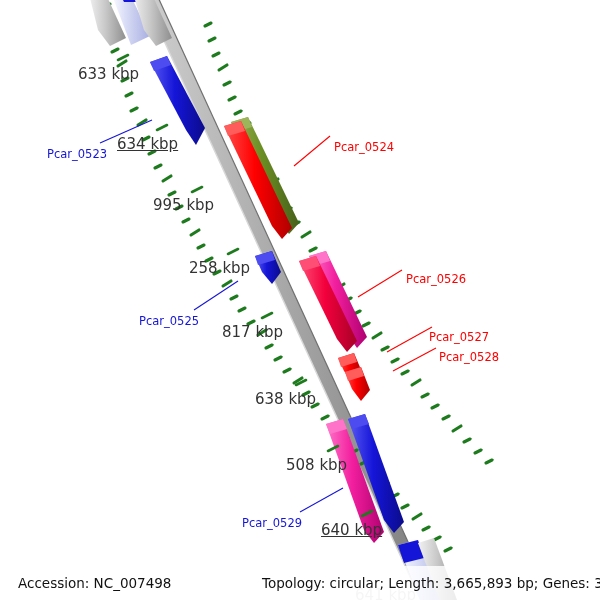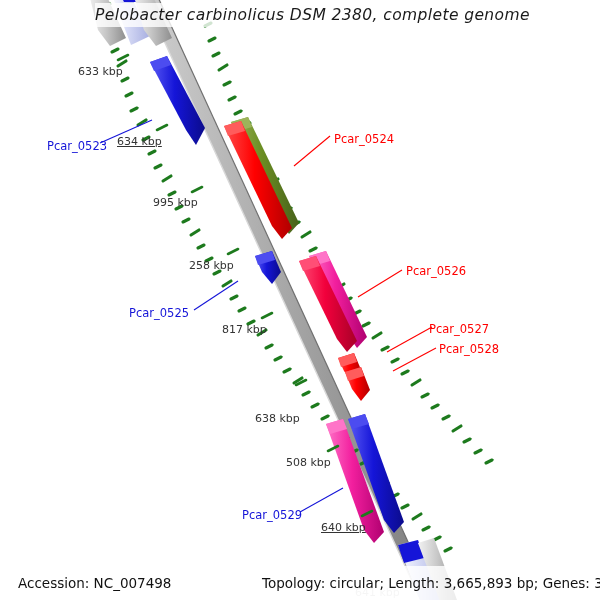--- a/index.html
+++ b/index.html
@@ -30,27 +30,28 @@
     position:absolute; left:18px; top:9px;
     font-size:13.5px; color:#111; white-space:nowrap;
   }
   #genome-stats{
     position:absolute; left:262px; top:9px;
     font-size:13.5px; color:#111; white-space:nowrap;
   }
 
   
   .coord-label{
-    position:absolute; font-size:11px; color:#333;
+    position:absolute; font-size:15px; color:#333;
     white-space:nowrap; pointer-events:none;
   }
   .coord-faded{ color:#c9c9c9;text-align:center; }
   .gene-label{
     position:absolute; font-size:11.5px; white-space:nowrap;
     pointer-events:none;
+    margin-top:8px;
   }
   .gene-label.fwd{ color:#ff0000; }
   .gene-label.rev{ color:#1515d8; }
 </style>
 </head>
 <body>
 
 <div id="viewer">
 
   <svg class="layer" viewBox="0 0 600 600" xmlns="http://www.w3.org/2000/svg">
@@ -274,38 +275,35 @@
       <line x1="362" y1="516" x2="372" y2="511"></line>
     </g>
   </svg>
 
   <div>
     <div class="coord-label" style="left:78px;  top:65px;">633 kbp</div>
     <div class="coord-label" style="left:117px; top:135px;text-decoration:underline;">634 kbp</div>
     <div class="coord-label" style="left:153px; top:196px;">995 kbp</div>
     <div class="coord-label" style="left:189px; top:259px;">258 kbp</div>
     <div class="coord-label" style="left:222px; top:323px;">817 kbp</div>
-    <div class="coord-label" style="left:255px; top:390px;margin-top:22px;">638 kbp</div>
+    <div class="coord-label" style="left:255px; top:390px;">638 kbp</div>
     <div class="coord-label" style="left:286px; top:456px;">508 kbp</div>
     <div class="coord-label" style="left:321px; top:521px;text-decoration:underline;">640 kbp</div>
     <div class="coord-label coord-faded" style="left:355px; top:586px;">641 kbp</div>
   </div>
 
   <div>
     <div class="gene-label rev" style="left:47px;  top:139px;">Pcar_0523</div>
     <div class="gene-label fwd" style="left:334px; top:132px;">Pcar_0524</div>
-    <div class="gene-label rev" style="left:129px; top:306px;">Pcar_0525</div>
+    <div class="gene-label rev" style="left:139px; top:306px;">Pcar_0525</div>
     <div class="gene-label fwd" style="left:406px; top:264px;">Pcar_0526</div>
     <div class="gene-label fwd" style="left:429px; top:322px;">Pcar_0527</div>
     <div class="gene-label fwd" style="left:439px; top:342px;">Pcar_0528</div>
     <div class="gene-label rev" style="left:242px; top:508px;">Pcar_0529</div>
   </div>
 
-  <div id="title-bar">
-    <span id="title-text">Pelobacter carbinolicus DSM 2380, complete genome</span>
-  </div>
 
   <div id="status-bar">
     <span id="accession">Accession: NC_007498</span>
     <span id="genome-stats">Topology: circular; Length: 3,665,893 bp; Genes: 3,415</span>
   </div>
 
 </div>
 
 </body></html>

